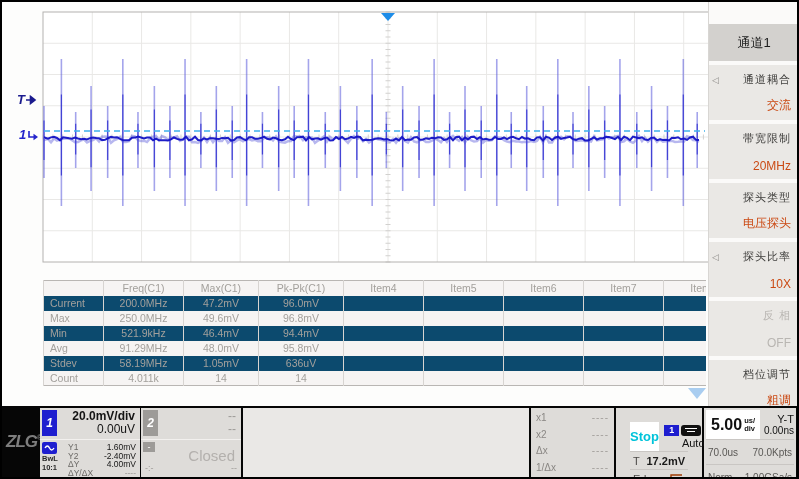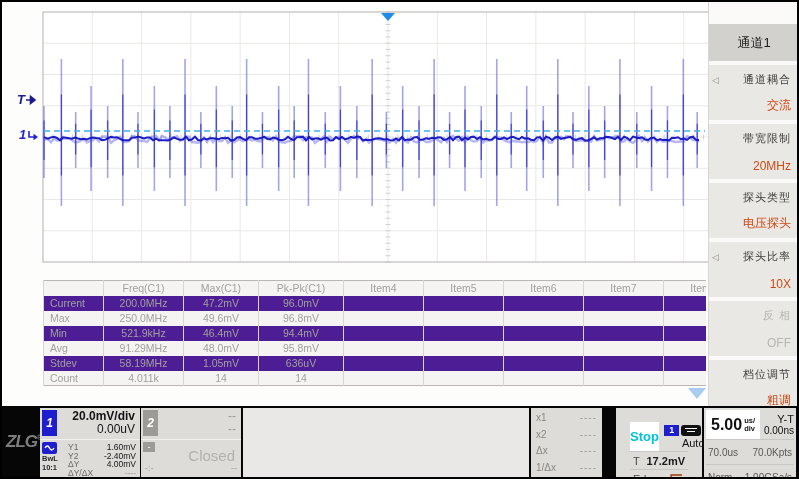--- a/index.html
+++ b/index.html
@@ -13,21 +13,21 @@
   #trigmark{left:17px;top:92px;color:#1b1b8e;}
   #chmark{left:19px;top:127px;color:#2424cc;}
 
   
   #tablewrap{position:absolute;left:43px;top:280px;width:663px;height:114px;overflow:hidden;z-index:3;}
   #mtable{table-layout:fixed;width:700px;border-collapse:collapse;font-size:10.5px;color:#a3a09c;border:1px solid #b9b6b3;padding-left:40px;}
   #mtable td,#mtable th{border-left:1px solid #d7d4d1;padding:1px 4px;height:15px;font-weight:normal;overflow:hidden;white-space:nowrap;}
   #mtable th{background:#f6f4f3;text-align:center;}
   #mtable td{text-align:center;}
   #mtable td.rowlabel{text-align:left;padding-left:6px;}
-  #mtable tr.odd td{background:#4c1d95;}
+  #mtable tr.odd td{background:#0c4a6e;}
   #mtable tr.even td{background:#f6f4f3;}
   #scrollarrow{position:absolute;left:688px;top:388px;z-index:3;width:0;height:0;border-left:9px solid transparent;border-right:9px solid transparent;border-top:11px solid #a9cdf0;}
 
   
   #menu{position:absolute;left:708px;top:0;width:91px;height:406px;background:#fbfaf9;border-left:1px solid #d8d6d3;z-index:5;}
   #menutitle{margin-top:24px;height:37px;background:#d3d1ce;color:#1c1c1c;font-size:13px;display:flex;align-items:center;justify-content:center;}
   .menu-item{position:relative;height:55px;margin-top:4px;background:#eae8e5;padding:7px 8px 6px 8px;display:flex;flex-direction:column;justify-content:space-between;}
   .menu-item .mi-title{font-size:11px;color:#3f3e3c;text-align:right;letter-spacing:1px;}
   .menu-item .mi-value{font-size:12px;color:#cb4a14;text-align:right;}
   .menu-item.disabled .mi-title,.menu-item.disabled .mi-value{color:#b9b6b2;}
@@ -520,21 +520,21 @@
         <div id="closedtxt">Closed</div>
         <div id="ch2foot">
           <span>-:-</span>
           <span>--</span>
         </div>
       </div>
     </div>
 
     <div class="sbbox" style="left:243px;width:286px;background:#eae8e6;"></div>
 
-    <div class="sbbox" id="curbox" style="left:531px;width:71px;">
+    <div class="sbbox" id="curbox" style="left:531px;width:83px;">
         <div class="r">
           <span class="l">x1</span>
           <span class="v">----</span>
         </div>
         <div class="r">
           <span class="l">x2</span>
           <span class="v">----</span>
         </div>
         <div class="r">
           <span class="l">Δx</span>

